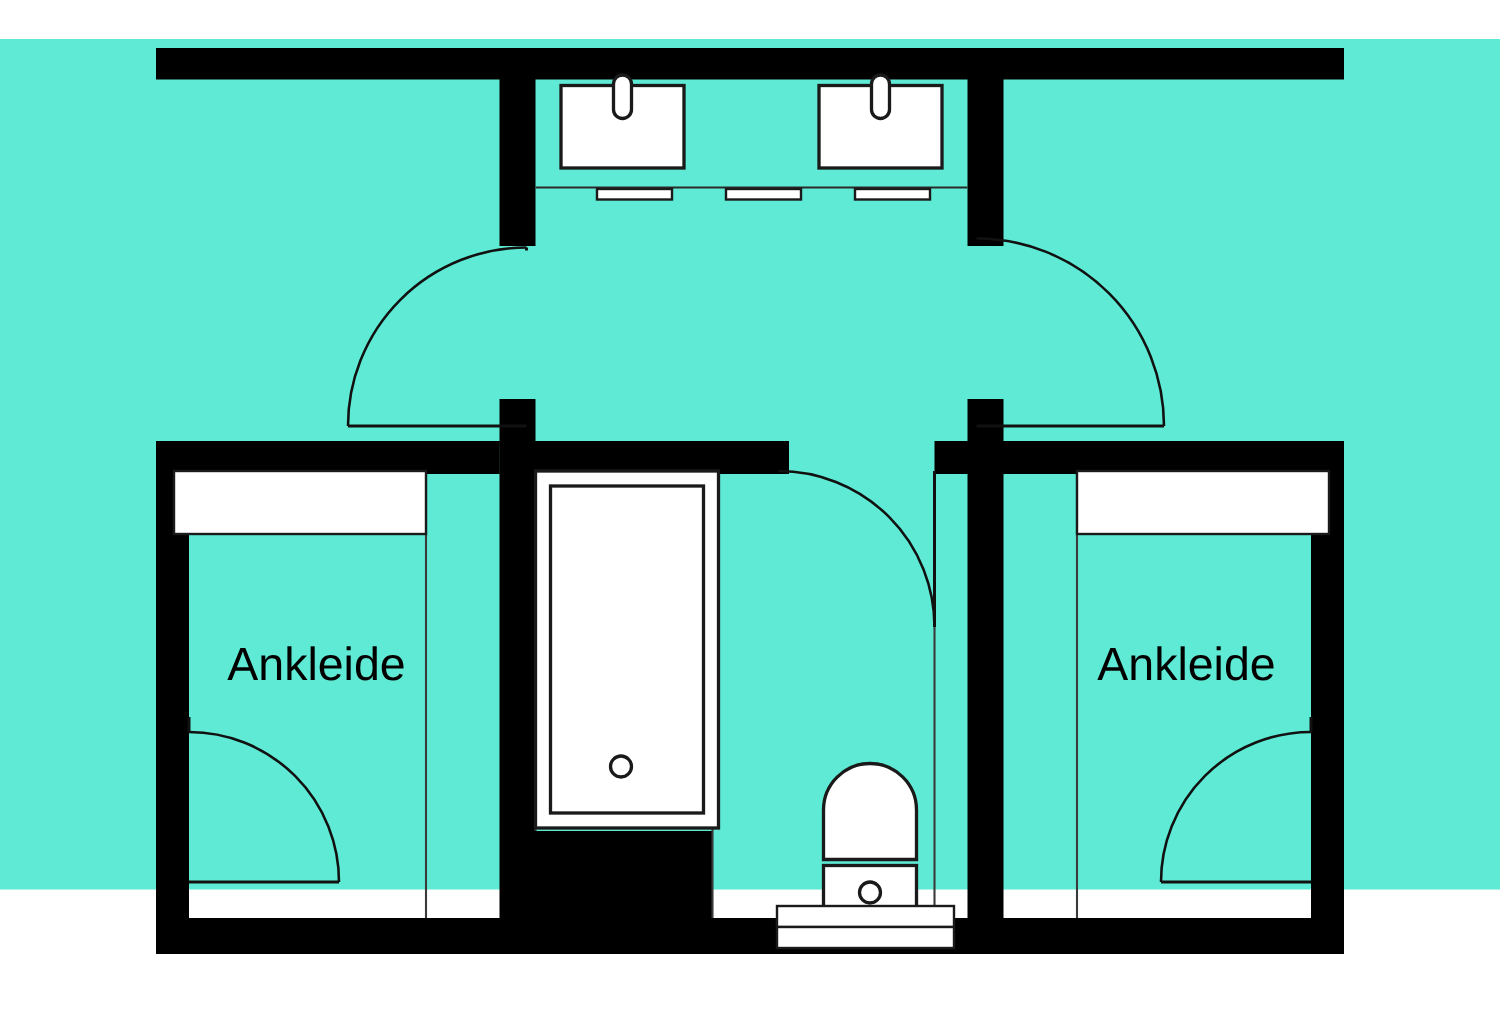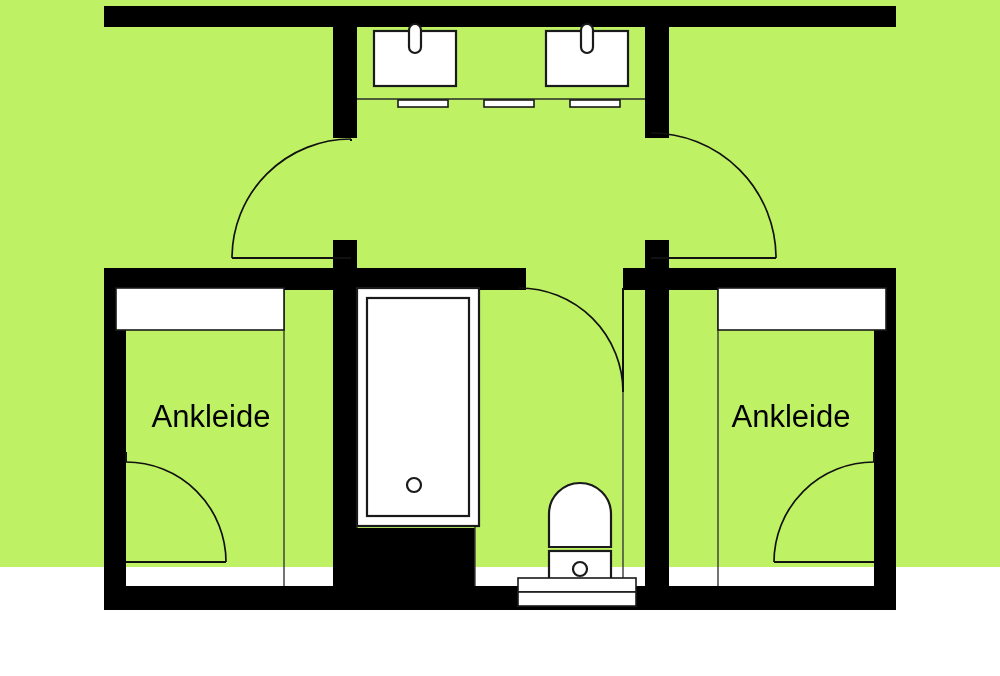--- a/index.html
+++ b/index.html
@@ -10,21 +10,22 @@
   body {
     width: 1000px;
     height: 676px;
     font-family: "Liberation Sans", sans-serif;
     overflow: hidden;
   }
   #plan-root {
     position: relative;
     width: 1000px;
     height: 567px;
-    background: #bef264;
+    background: #5eead4;
+    margin-top: 26px;
   }
   svg#floorplan {
     display: block;
     width: 1000px;
     height: 676px;
   }
   .wall       { fill: #000000; stroke: none; }
   .fill-black { fill: #000000; stroke: none; }
   .fixture    { fill: #ffffff; stroke: #1a1a1a; stroke-width: 2.2; }
   .fixture-thin { fill: #ffffff; stroke: #1a1a1a; stroke-width: 1.6; }

